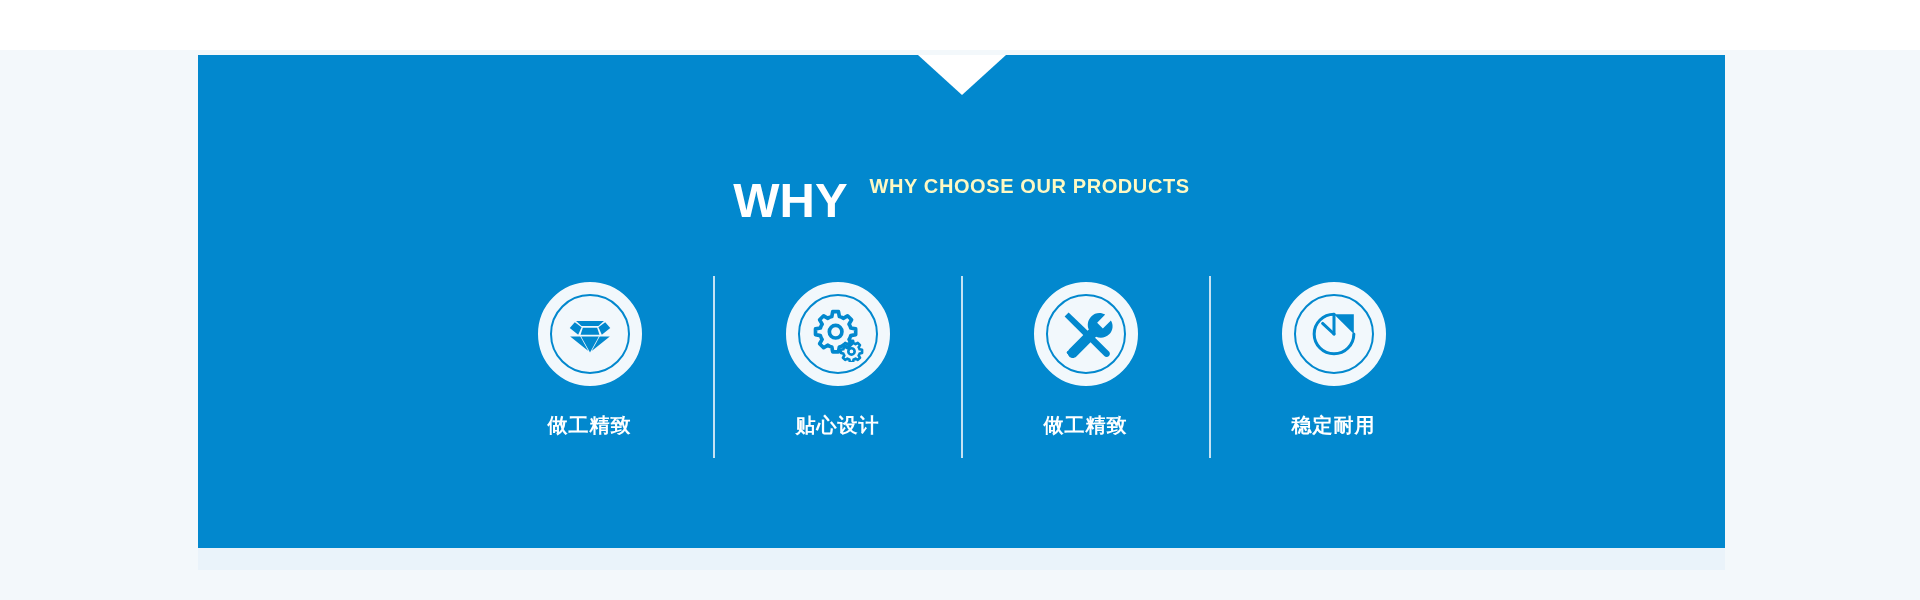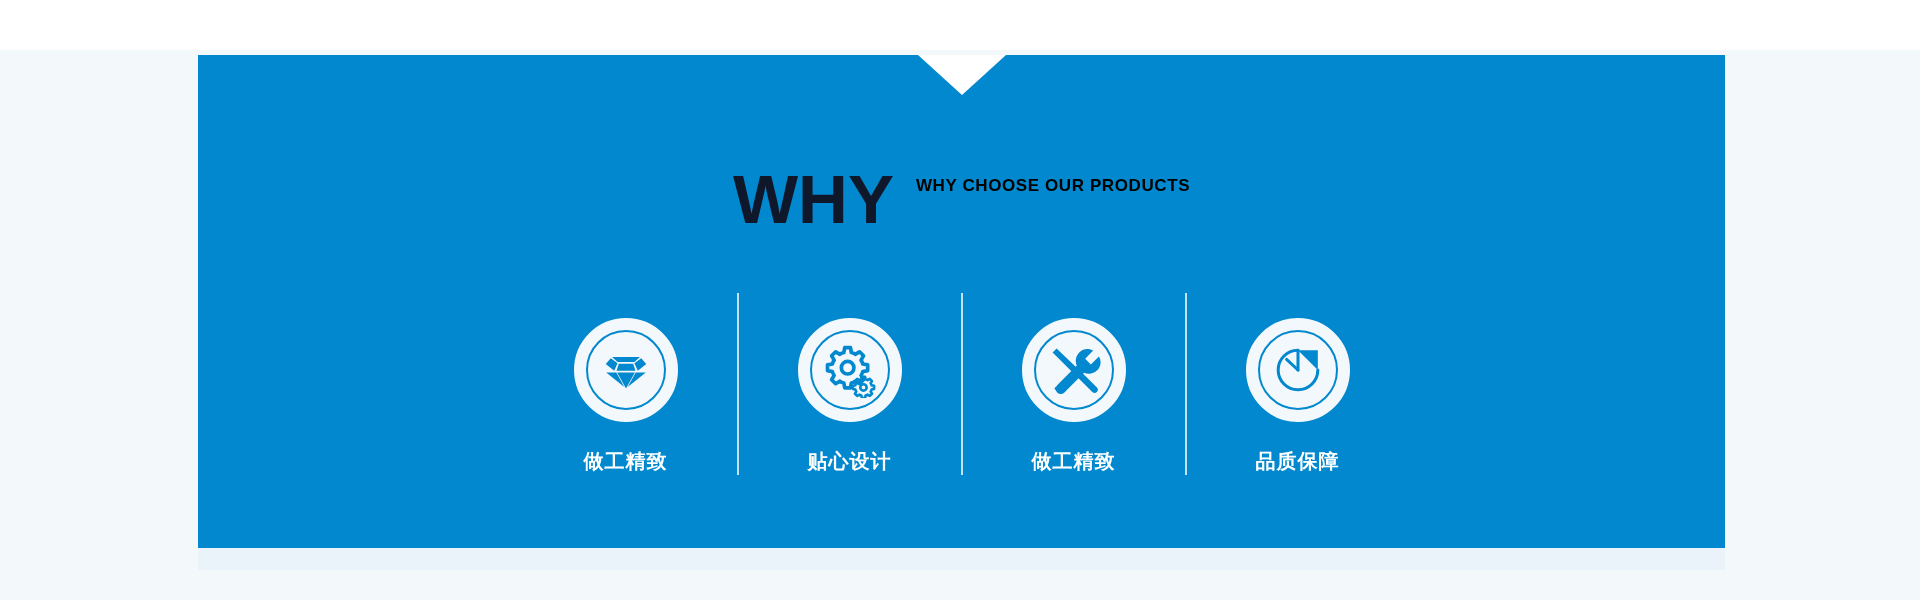--- a/index.html
+++ b/index.html
@@ -73,61 +73,62 @@
     top: 115px;
     display: flex;
     justify-content: center;
     align-items: flex-start;
   }
   .heading-inner {
     display: flex;
     align-items: flex-start;
   }
   .why-word {
-    color: #0f172a;
-    font-size: 69px;
+    color: #ffffff;
+    font-size: 49px;
     font-weight: 800;
     letter-spacing: 0px;
     line-height: 60px;
     margin-right: 22px;
     font-family: "Liberation Sans", "DejaVu Sans", sans-serif;
   }
   .heading-text {
     display: flex;
     flex-direction: column;
     padding-top: 2px;
   }
   .heading-cn {
     color: #ffffff;
     font-size: 35px;
     font-weight: 400;
     line-height: 42px;
     letter-spacing: 1px;
     font-family: "DejaVu Sans", "Liberation Sans", sans-serif;
   }
   .heading-en {
-    color: #000000;
-    font-size: 17px;
+    color: #fef9c3;
+    font-size: 20px;
     font-weight: 700;
     letter-spacing: 0.6px;
     line-height: 22px;
     margin-top: 3px;
     font-family: "Liberation Sans", "DejaVu Sans", sans-serif;
   }
 
   
   .features {
     position: absolute;
     left: 0;
     right: 0;
     top: 190px;
     height: 230px;
     display: flex;
     justify-content: center;
-    align-items: flex-end;
+    align-items: center;
+    gap: 12px;
   }
   .feature {
     width: 222px;
     display: flex;
     flex-direction: column;
     align-items: center;
   }
   .divider {
     width: 2px;
     height: 182px;
@@ -257,18 +258,18 @@
         <div class="icon-circle">
           <svg width="54" height="54" viewBox="0 0 64 64">
             <g fill="none" stroke="#0288ce" stroke-width="3.6" stroke-linecap="round">
               <path d="M32 8.5 A23.5 23.5 0 1 0 55.5 32"></path>
               <path d="M32 8.5 L32 32"></path>
               <path d="M32 32 L18.5 19.5"></path>
             </g>
             <path d="M32 8.5 L55.5 32 L55.5 8.5 Z" fill="#0288ce" stroke="none"></path>
           </svg>
         </div>
-        <div class="feature-label">品质保障</div>
+        <div class="feature-label">稳定耐用</div>
       </div>
 
     </div>
   </div>
 </div>
 
 </body></html>

